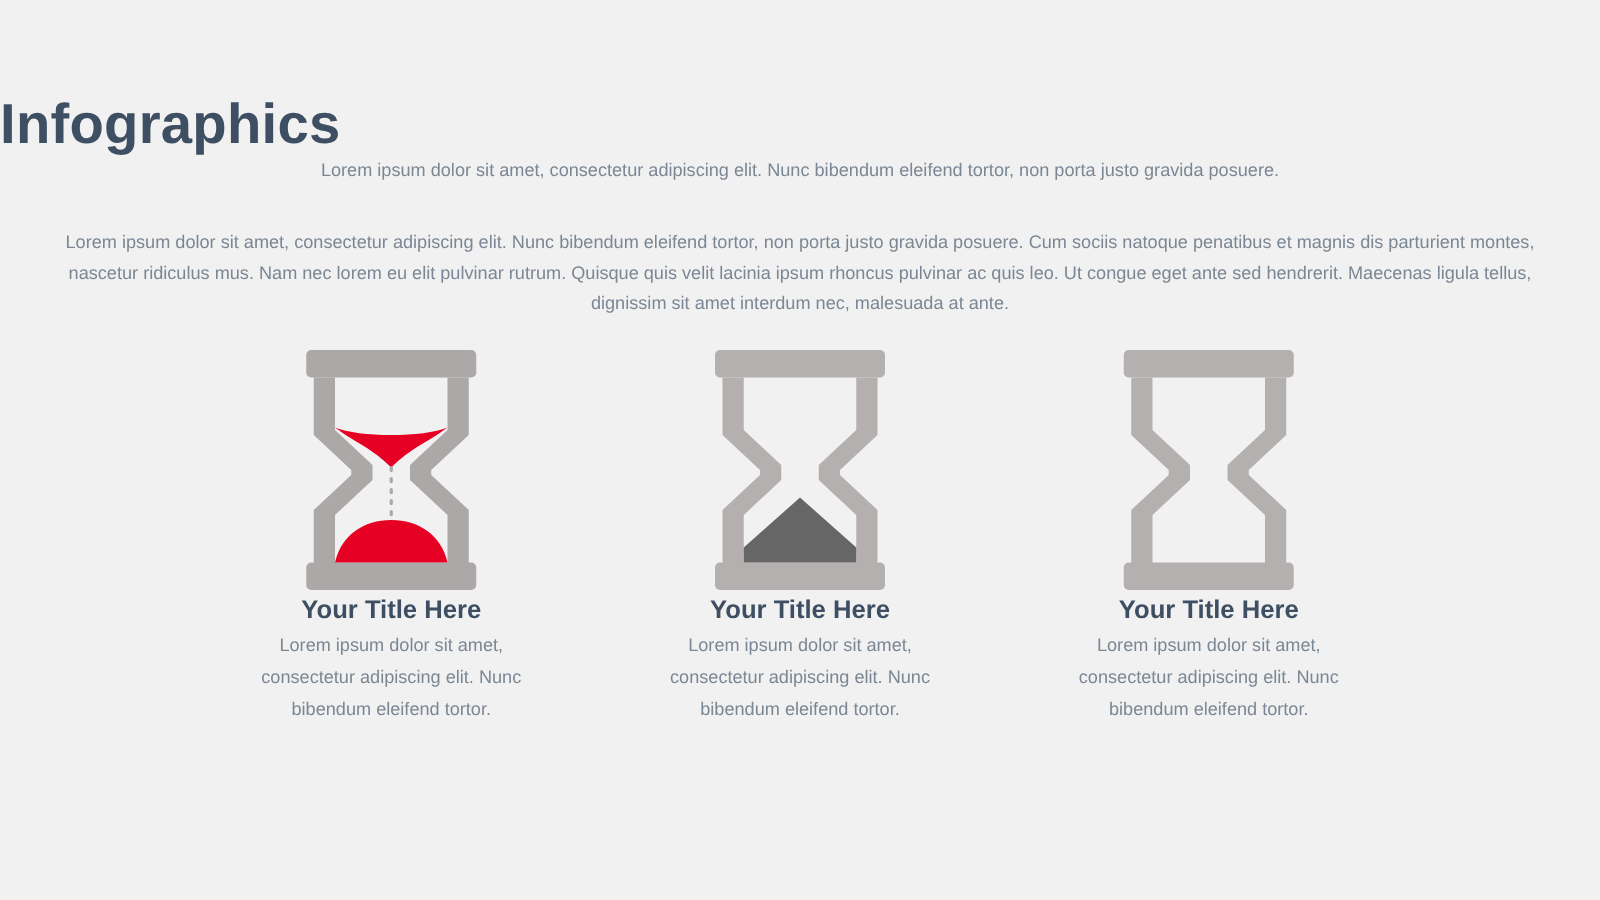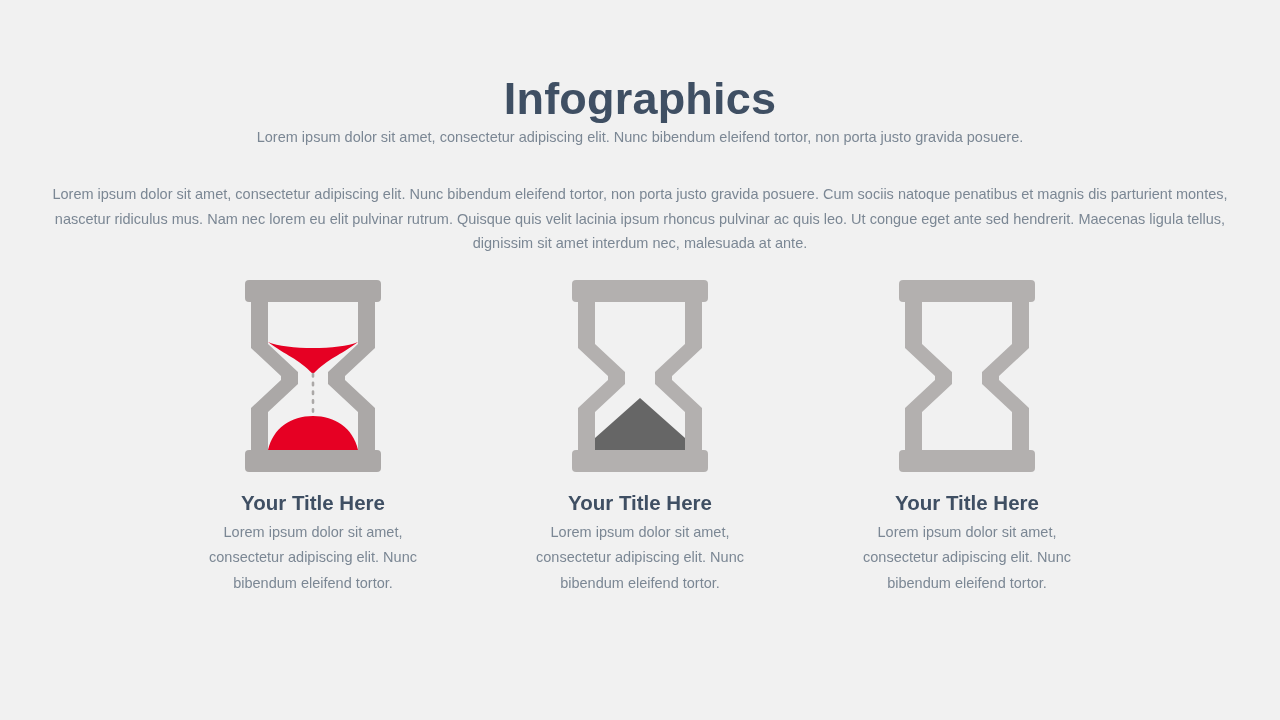--- a/index.html
+++ b/index.html
@@ -21,21 +21,20 @@
     width: 1280px;
     height: 720px;
   }
 
   
   .page-title {
     position: absolute;
     top: 70px;
     left: 0;
     width: 1280px;
-    text-align: center;
     font-size: 45px;
     font-weight: bold;
     color: #3f4f63;
     letter-spacing: 0.2px;
     line-height: 58px;
   }
 
   .subtitle {
     position: absolute;
     top: 127px;
@@ -81,21 +80,20 @@
     height: 196px;
     display: block;
   }
   .icon-wrap svg {
     display: block;
     width: 140px;
     height: 196px;
   }
 
   .card-title {
-    margin-top: 15px;
     font-size: 20.5px;
     font-weight: bold;
     color: #3f4f63;
     text-align: center;
     line-height: 28px;
   }
 
   .card-body {
     margin-top: 3px;
     width: 230px;

